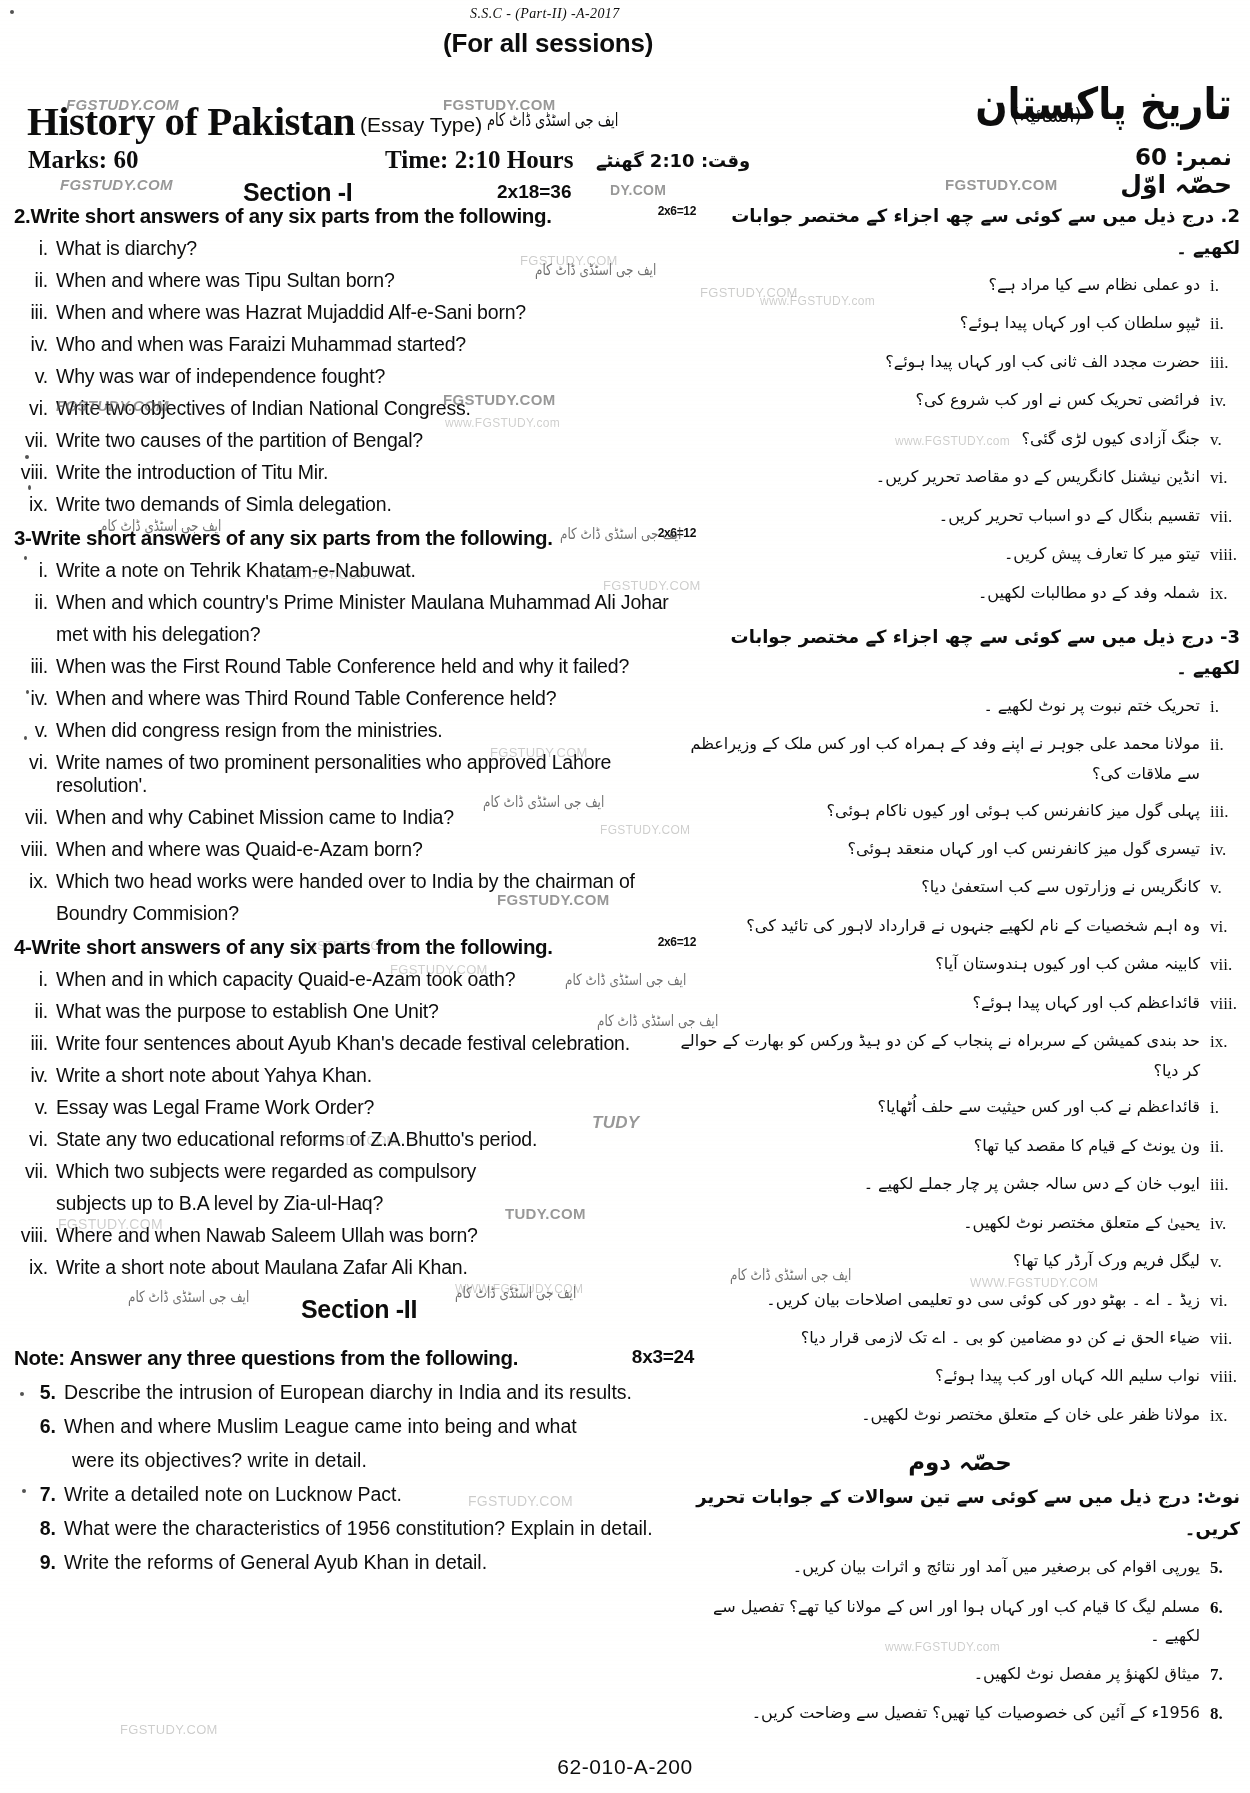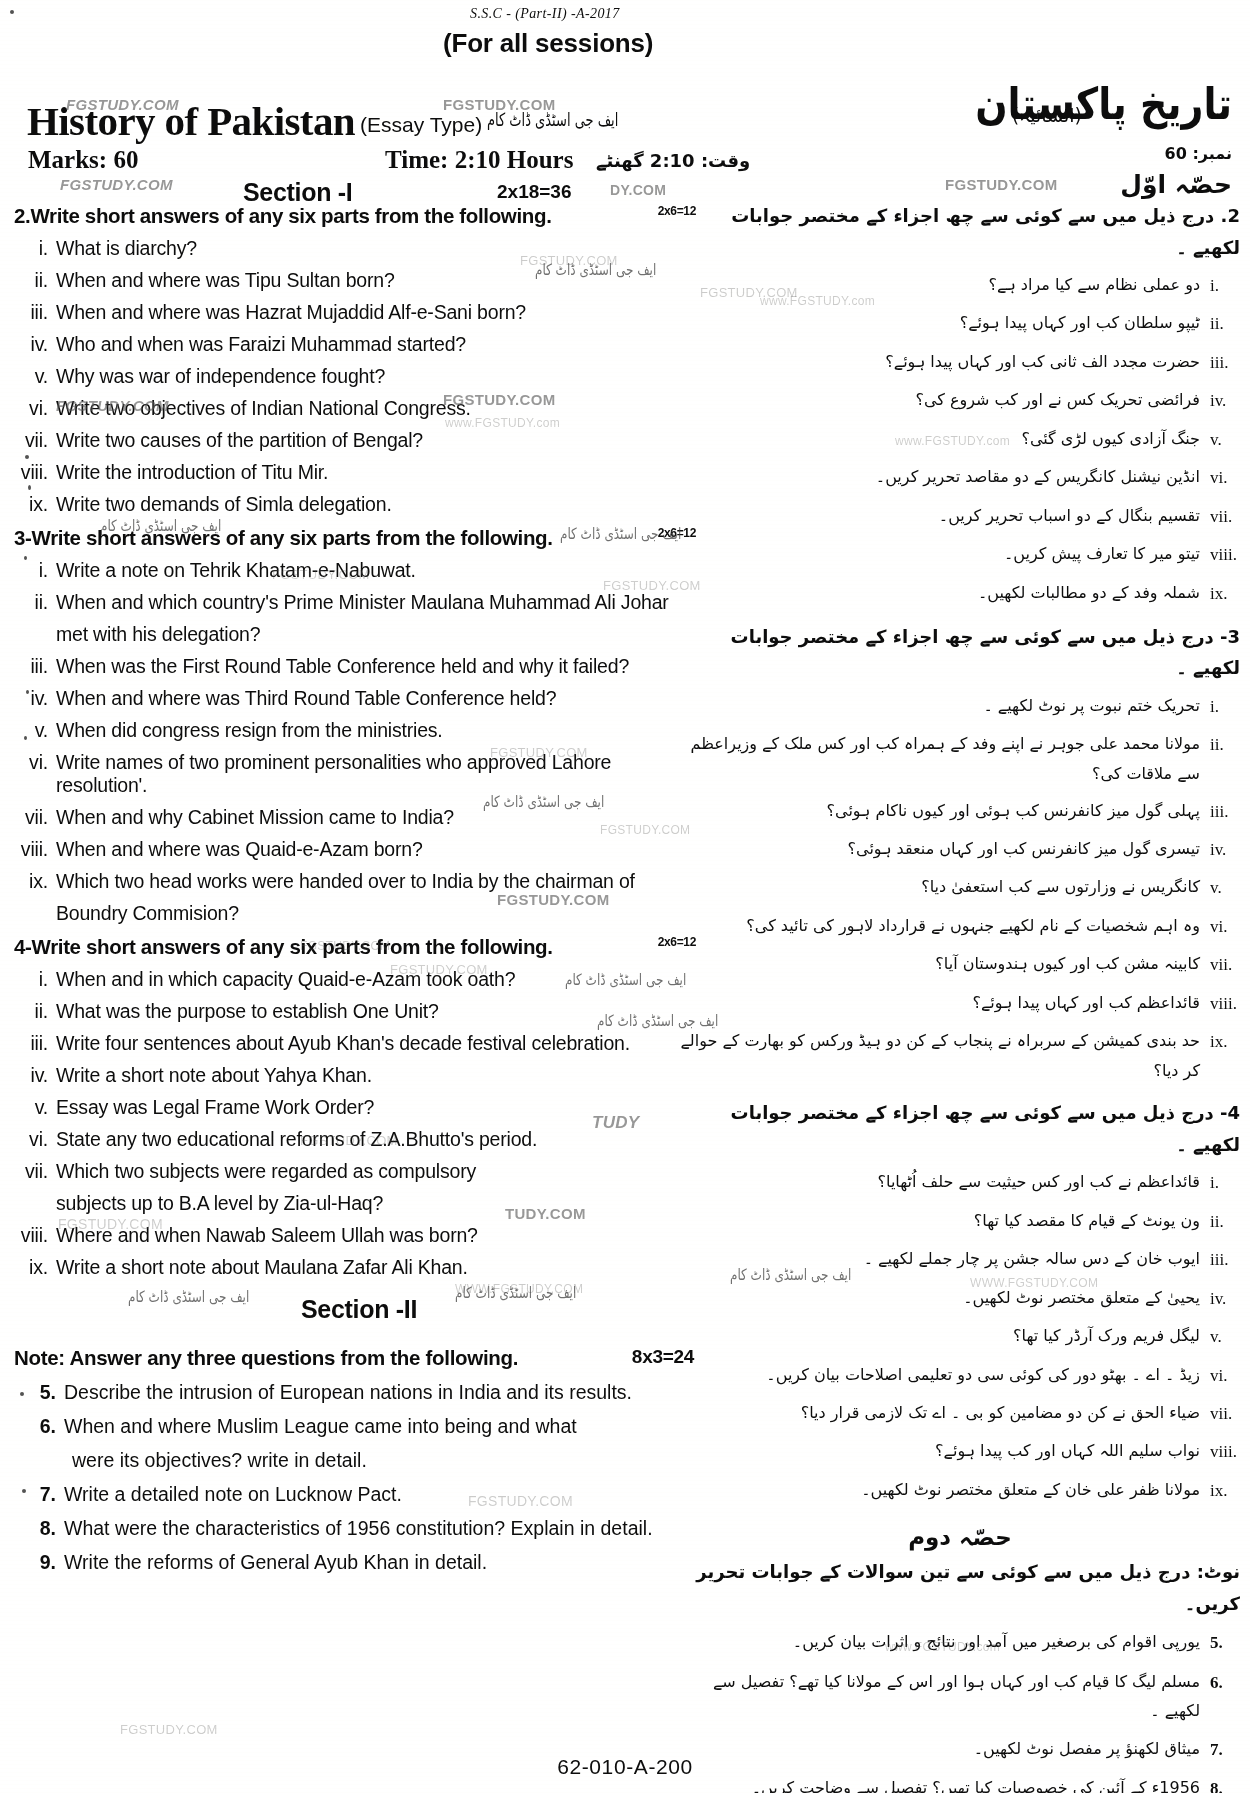--- a/index.html
+++ b/index.html
@@ -159,21 +159,21 @@
     font-family: "DejaVu Sans", sans-serif;
     font-size: 18px;
     font-weight: 700;
     white-space: nowrap;
   }
   .marks-urdu {
     position: absolute;
     right: 18px; top: 144px;
     direction: rtl;
     font-family: "DejaVu Sans", sans-serif;
-    font-size: 16px;
+    font-size: 23px;
     font-weight: 700;
     white-space: nowrap;
   }
 
   .section1-head {
     position: absolute;
     left: 243px; top: 178px;
     font-size: 25px;
     font-weight: 700;
     letter-spacing: -.3px;
@@ -474,21 +474,21 @@
         <div class="q-part" style="margin: 9px 0px;">
           <span class="q-rn">ix.</span>
           <span class="q-txt">Write a short note about Maulana Zafar Ali Khan.</span>
         </div>
       </div>
     <div id="en-section2">
         <div class="section2-head" style="margin: 16px 0px 20px;">Section -II</div>
         <div class="note-line" style="margin: 22px 0px 8px;">Note:  Answer any three questions from the following.<span class="marksx">8x3=24</span></div>
         <div class="q-long" style="margin: 11px 0px 11px 16px;">
           <span class="q-rn">5.</span>
-          <span class="q-txt">Describe the intrusion of European nations in India and its results.</span>
+          <span class="q-txt">Describe the intrusion of European diarchy in India and its results.</span>
         </div>
         <div class="q-long" style="margin: 11px 0px 11px 16px;">
           <span class="q-rn">6.</span>
           <span class="q-txt">When and where Muslim League came into being and what</span>
         </div>
         <div class="q-long" style="margin: 11px 0px 11px 58px;">were its objectives? write in detail.</div>
         <div class="q-long" style="margin: 11px 0px 11px 16px;">
           <span class="q-rn">7.</span>
           <span class="q-txt">Write a detailed note on Lucknow Pact.</span>
         </div>
@@ -572,21 +572,20 @@
           <span class="u-txt">کابینہ مشن کب اور کیوں ہندوستان آیا؟</span>
         </div>
         <div class="u-part" style="margin: 7px 0px;">
           <span class="u-rn">viii.</span>
           <span class="u-txt">قائداعظم کب اور کہاں پیدا ہوئے؟</span>
         </div>
         <div class="u-part" style="margin: 7px 0px;">
           <span class="u-rn">ix.</span>
           <span class="u-txt">حد بندی کمیشن کے سربراہ نے پنجاب کے کن دو ہیڈ ورکس کو بھارت کے حوالے کر دیا؟</span>
         </div>
-        <div class="u-head" style="margin: 12px 0px 4px;">4- درج ذیل میں سے کوئی سے چھ اجزاء کے مختصر جوابات لکھیے ۔</div>
         <div class="u-part" style="margin: 7px 0px;">
           <span class="u-rn">i.</span>
           <span class="u-txt">قائداعظم نے کب اور کس حیثیت سے حلف اُٹھایا؟</span>
         </div>
         <div class="u-part" style="margin: 7px 0px;">
           <span class="u-rn">ii.</span>
           <span class="u-txt">ون یونٹ کے قیام کا مقصد کیا تھا؟</span>
         </div>
         <div class="u-part" style="margin: 7px 0px;">
           <span class="u-rn">iii.</span>

